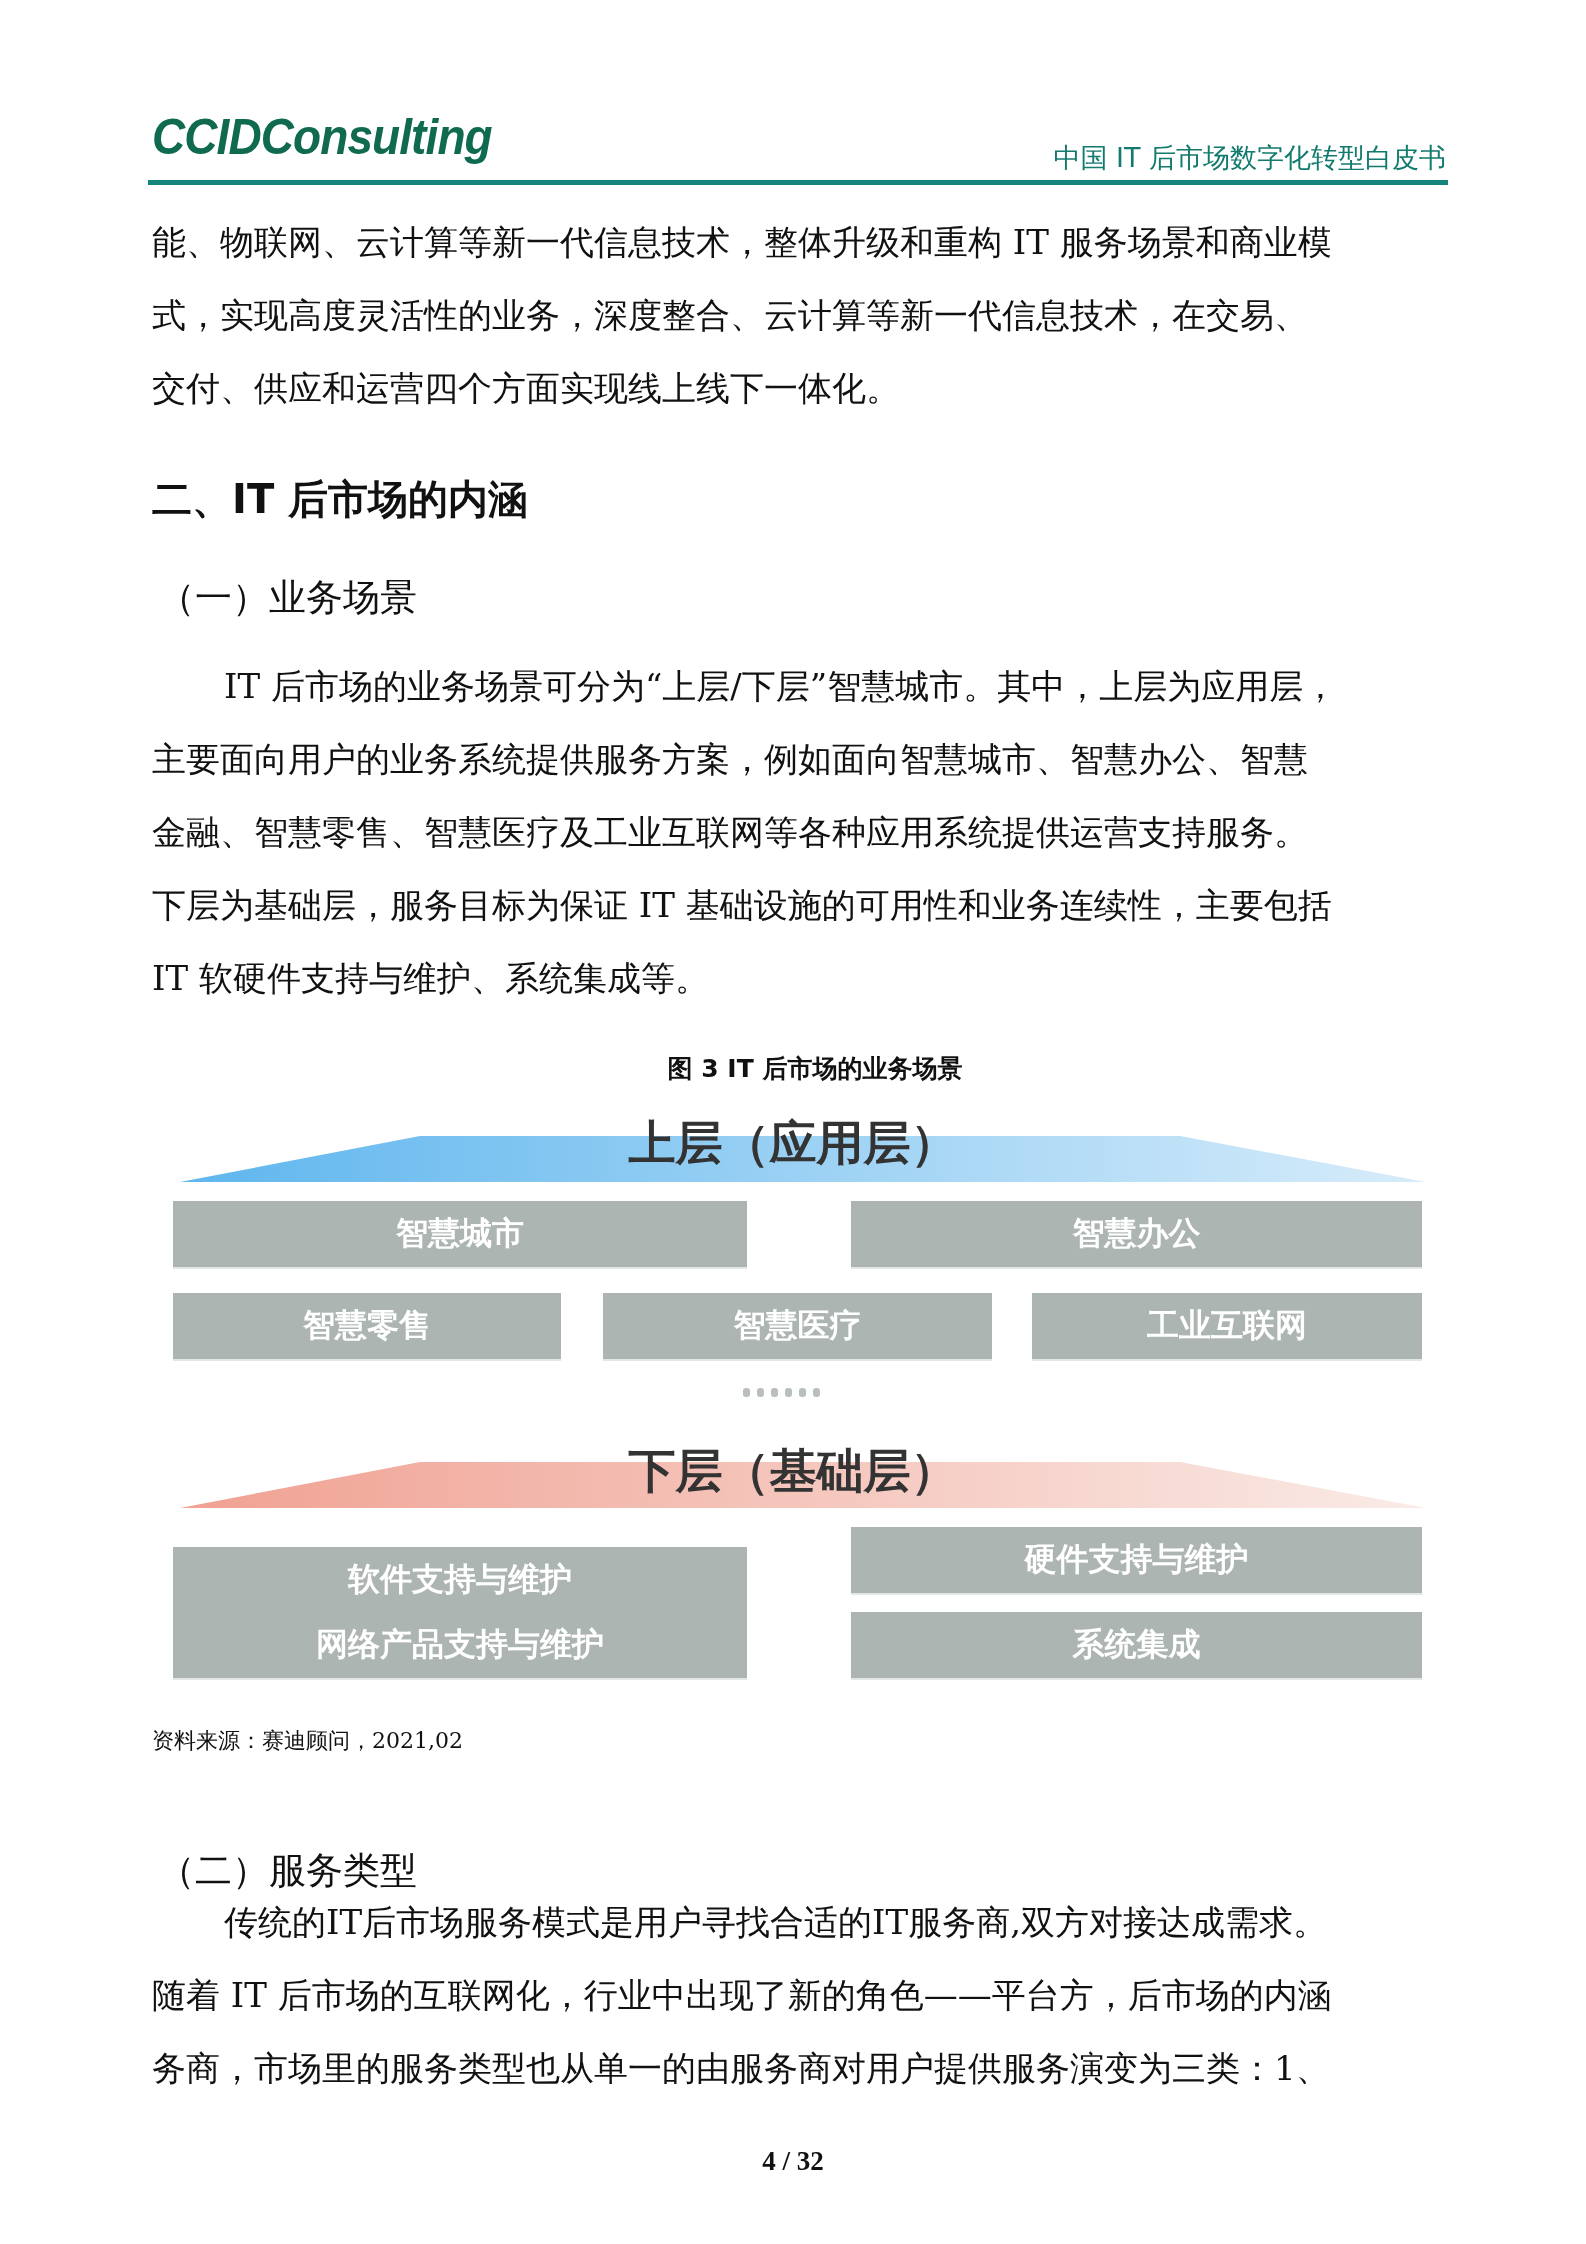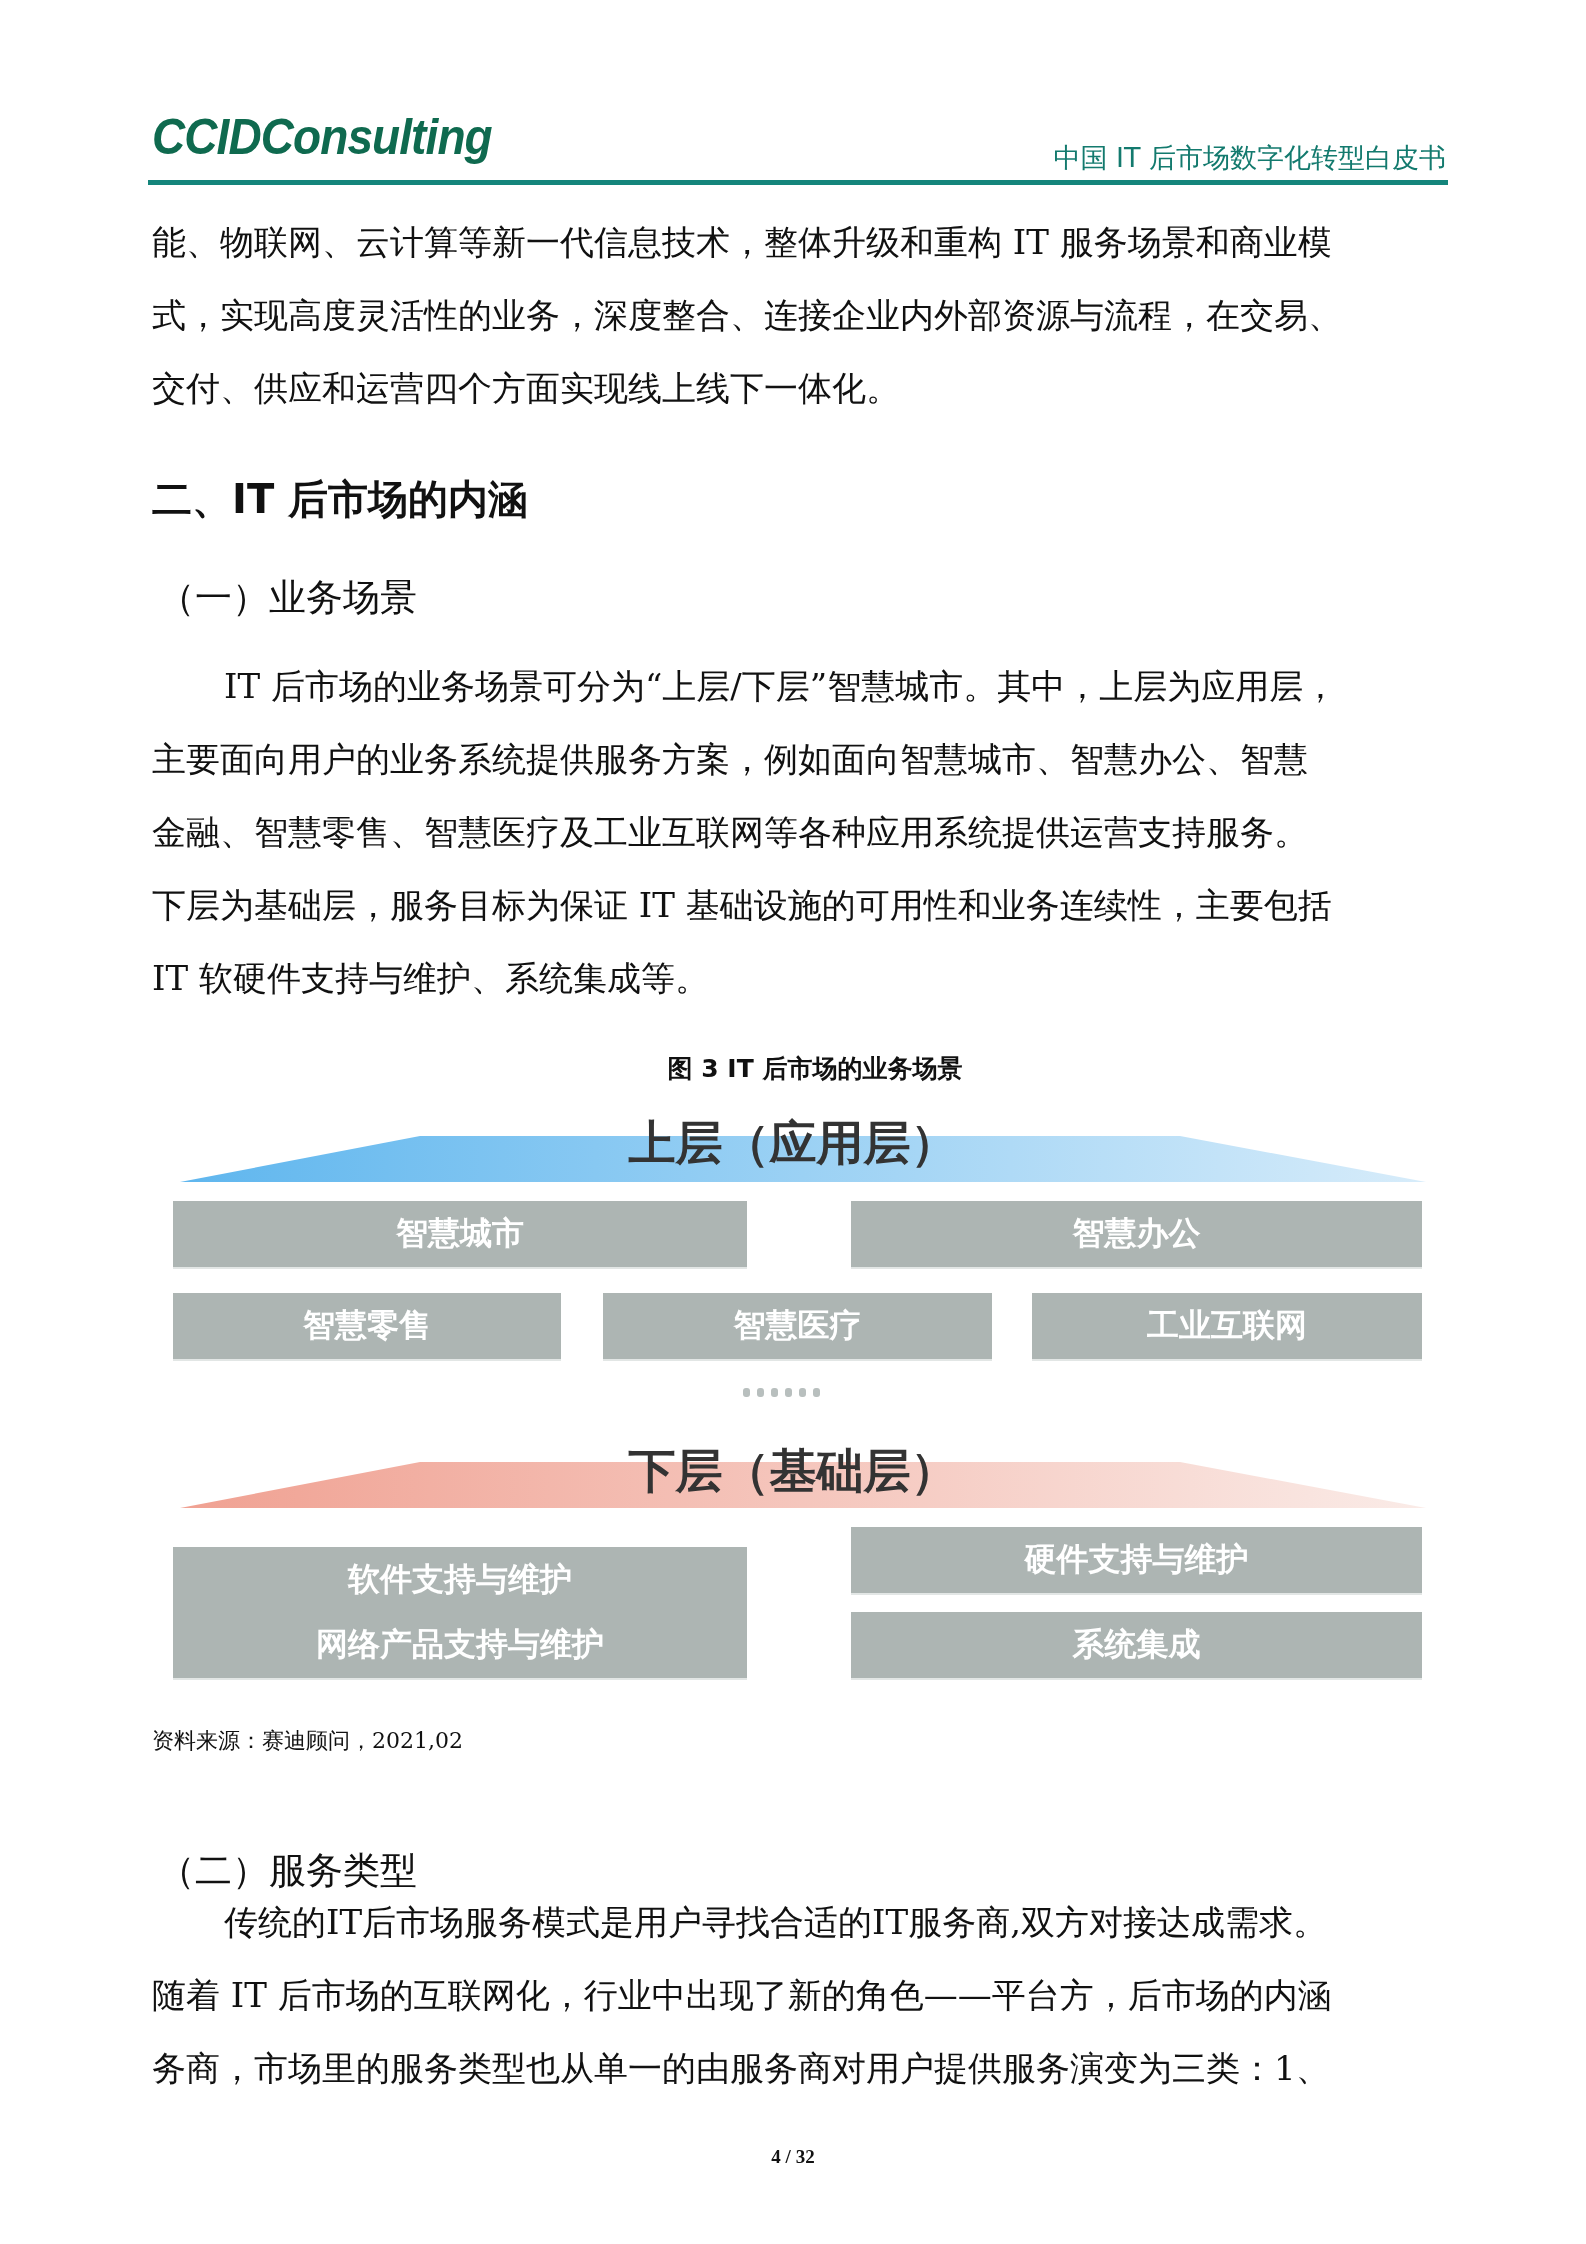--- a/index.html
+++ b/index.html
@@ -13,32 +13,32 @@
   .h1{left:152px;top:472px;font-size:40px;font-weight:bold;font-family:"DejaVu Sans","Liberation Sans",sans-serif;}
   .h2{left:158px;font-size:37px;font-family:"DejaVu Sans","Liberation Sans",sans-serif;}
   .caption{left:0;width:1586px;top:1052px;text-align:center;font-size:25px;font-weight:bold;font-family:"DejaVu Sans","Liberation Sans",sans-serif;margin-left:22px;}
   .band{left:180px;width:1246px;height:46px;}
   .band svg{width:100%;height:100%;display:block;}
   .band-title{left:0;width:1586px;text-align:center;font-size:47px;font-weight:bold;color:#333;font-family:"DejaVu Sans","Liberation Sans",sans-serif;}
   .box{background:#adb5b3;color:#fff;font-weight:bold;font-size:32px;display:flex;align-items:center;justify-content:center;font-family:Liberation Serif, serif;box-shadow:0 2px 0 #e2e6e5;}
   .dots{left:743px;top:1388px;display:flex;gap:7px;}
   .dots span{width:7px;height:9px;border-radius:3px;background:#b8bfbe;display:block;}
   .source{left:152px;top:1726px;font-size:22px;font-family:"DejaVu Serif","Liberation Serif",serif;}
-  .pagenum{left:0;width:1586px;top:2146px;text-align:center;font-size:19px;font-weight:bold;font-family:"Liberation Serif","DejaVu Serif",serif;}
+  .pagenum{left:0;width:1586px;top:2146px;text-align:center;font-size:27px;font-weight:bold;font-family:"Liberation Serif","DejaVu Serif",serif;}
 </style>
 </head>
 <body>
 
 <div class="abs logo">CCIDConsulting</div>
 <div class="abs doc-title">中国 IT 后市场数字化转型白皮书</div>
 <div class="abs rule"></div>
 
 <div class="abs para" style="top:206px;">
   <span class="line">能、物联网、云计算等新一代信息技术，整体升级和重构 IT 服务场景和商业模</span>
-  <span class="line">式，实现高度灵活性的业务，深度整合、连接企业内外部资源与流程，在交易、</span>
+  <span class="line">式，实现高度灵活性的业务，深度整合、云计算等新一代信息技术，在交易、</span>
   <span class="line">交付、供应和运营四个方面实现线上线下一体化。</span>
 </div>
 
 <div class="abs h1">二、IT 后市场的内涵</div>
 
 <div class="abs h2" style="top:573px;">（一）业务场景</div>
 <div class="abs para" style="top:650px;">
   <span class="line" style="padding-left:72px;">IT 后市场的业务场景可分为“上层/下层”智慧城市。其中，上层为应用层，</span>
   <span class="line">主要面向用户的业务系统提供服务方案，例如面向智慧城市、智慧办公、智慧</span>
   <span class="line">金融、智慧零售、智慧医疗及工业互联网等各种应用系统提供运营支持服务。</span>

